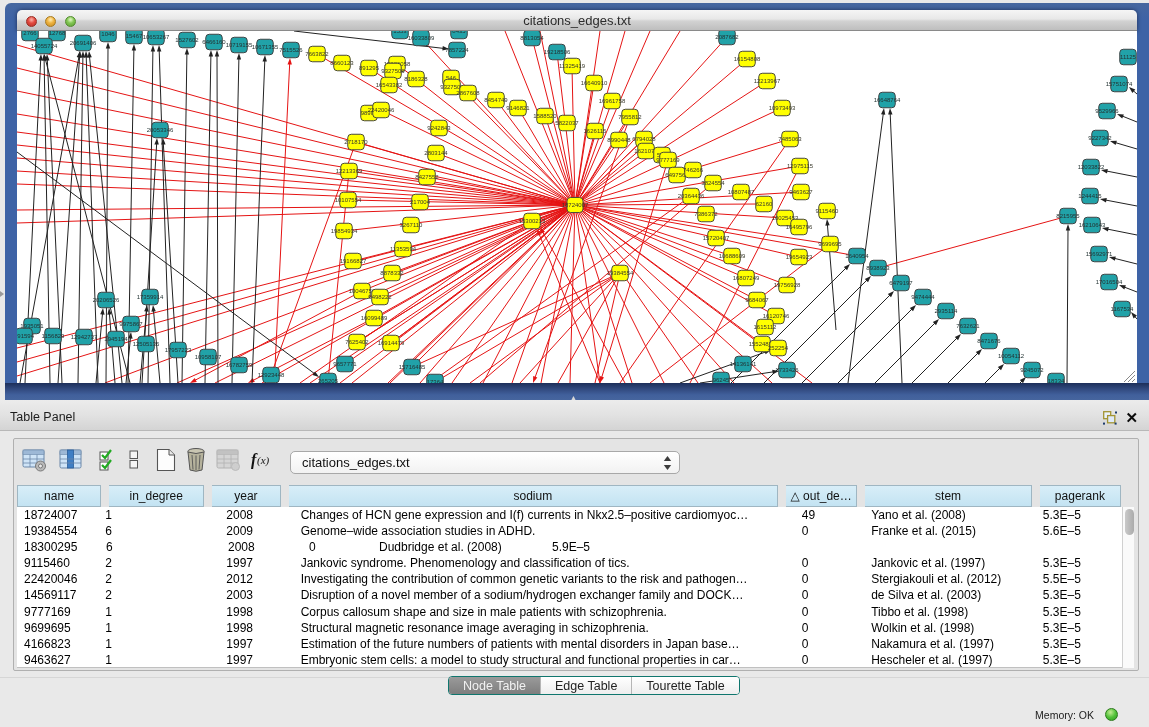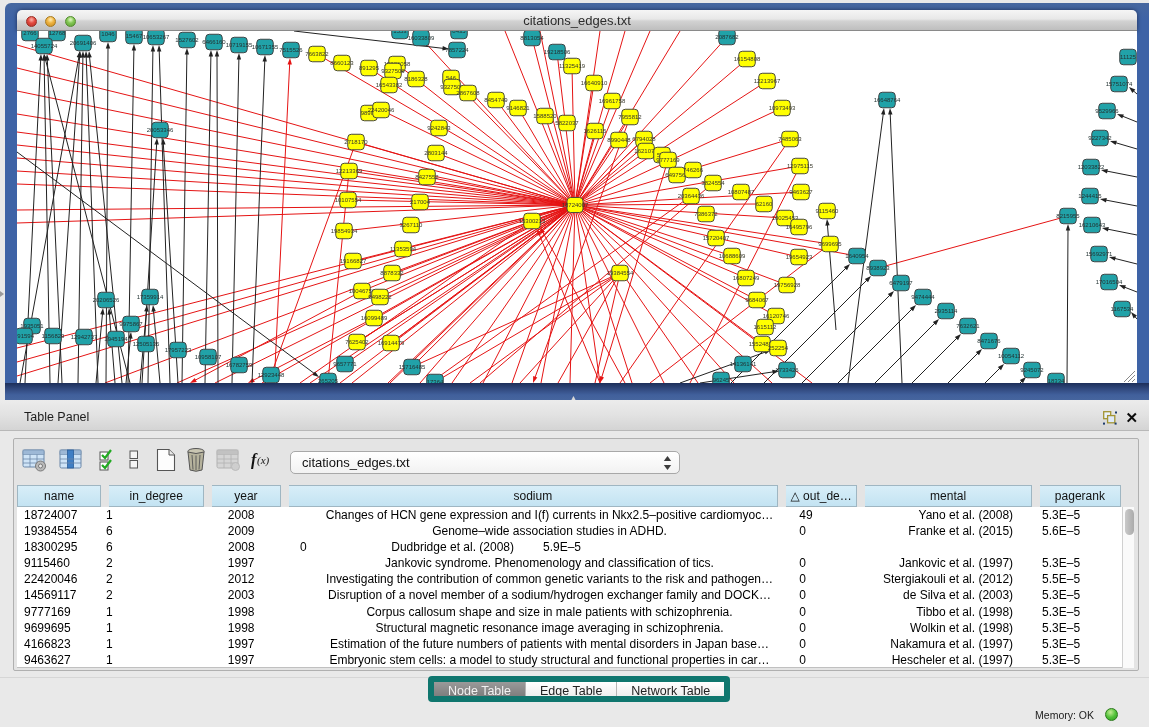--- a/index.html
+++ b/index.html
@@ -15,45 +15,45 @@
 #tl-r { left:9px; background:radial-gradient(circle at 50% 30%, #f7a39b 8%, #e3493e 45%, #b33229 100%); border:.5px solid #9a2b22;}
 #tl-y { left:28px; background:radial-gradient(circle at 50% 30%, #fde4a3 8%, #eeb23f 45%, #c78c24 100%); border:.5px solid #a87a1e;}
 #tl-g { left:48px; background:radial-gradient(circle at 50% 30%, #d2f0b4 8%, #82c653 45%, #5d9e35 100%); border:.5px solid #538c2e;}
 #canvasarea { position:absolute; left:17px; top:31px; width:1120px; height:352px; background:#fff; overflow:hidden; }
 #bottomband { position:absolute; left:5px; top:383px; width:1144px; height:17px;
   background:linear-gradient(180deg,#1d2f5a 0%,#31497e 35%,#41609c 70%,#46659e 100%); }
 
 #panel { position:absolute; left:0; top:400px; width:1149px; height:327px; background:#e9e9e9; }
 #paneltitle { position:absolute; left:0; top:0; width:1149px; height:31px;
   background:linear-gradient(180deg,#ececec 0%,#e2e2e2 50%,#d4d4d4 100%); border-bottom:1px solid #b8b8b8; }
-#paneltitle .t { position:absolute; left:24px; top:10px; font-size:12.5px; color:#1d1d1d; }
+#paneltitle .t { position:absolute; left:10px; top:10px; font-size:12.5px; color:#1d1d1d; }
 #float-ic { position:absolute; right:32px; top:11px; width:14px; height:14px; }
 #close-ic { position:absolute; right:11px; top:9px; font-size:15px; font-weight:bold; color:#0a0a0a; }
 #container { position:absolute; left:13px; top:38px; width:1126px; height:233px; background:#e4e4e4; border:1px solid #b0b0b0; border-radius:2px; }
 .tbtn { position:absolute; top:9px; }
 #dropdown { position:absolute; left:276px; top:12px; width:390px; height:23px; background:linear-gradient(180deg,#ffffff,#f2f2f2);
   border:1px solid #a8a8a8; border-radius:5px; font-size:13px; color:#111; line-height:21px; padding-left:11px; }
 #dropdown svg.arr { position:absolute; right:7px; top:4px; }
 
 #thead { position:absolute; left:3px; top:46px; width:1104px; height:22px; display:flex; font-size:12px; color:#111;gap:8px; }
 #thead div { background:linear-gradient(180deg,#d8eef8,#c3e3f2); border:1px solid #9fb6c2; border-left:none; text-align:center; line-height:20px; }
 #thead div:first-child { border-left:1px solid #9fb6c2; }
 #tbody { position:absolute; left:3px; top:68px; width:1105px; height:161px; background:#ffffff; border-bottom:1px solid #c0c0c0; font-size:12px; color:#000; }
 .tr { display:flex; height:16.1px; line-height:16px; white-space:nowrap; }
 .c0 { width:86px; padding-left:7px; }
 .c1 { width:97px; padding-left:3px; }
 .c2 { width:70px; padding-left:1px; text-align:left;margin-left:27px; }
-.c3 { width:500px; padding-left:6px; overflow:hidden;text-align:center; }
-.c4 { width:73px; padding-left:3px; }
-.c5 { width:170px; text-align:right; padding-right:26px; }
+.c3 { width:500px; padding-left:6px; overflow:hidden; }
+.c4 { width:73px; padding-left:3px;margin-left:9px; }
+.c5 { width:170px; text-align:left; padding-right:26px; }
 .c6 { width:83px; padding-left:3px; }
 #vscroll { position:absolute; left:1108px; top:68px; width:12px; height:161px; background:#fafafa; border-left:1px solid #d0d0d0; }
 #vthumb { position:absolute; left:1.5px; top:2px; width:9px; height:26px; background:linear-gradient(90deg,#c9c9c9,#ababab); border-radius:5px; }
 
-#tabs { position:absolute; left:428px; top:276px; height:26px; display:flex; border:6px solid #0f766e; border-radius:4px; overflow:hidden; font-size:12.5px; background:#fff; }
+#tabs { position:absolute; left:448px; top:276px; height:19px; display:flex; border:1px solid #0f766e; border-radius:4px; overflow:hidden; font-size:12.5px; background:#fff; }
 #tabs div { padding:0 14px; line-height:18px; color:#222; background:linear-gradient(180deg,#ffffff,#eeeeee); border-left:1px solid #b5b5b5; }
 #tabs div:first-child { border-left:none; background:linear-gradient(180deg,#9a9a9a,#7e7e7e); color:#f2f2f2; }
 #status { position:absolute; right:55px; top:309px; font-size:10.5px; color:#222; }
 #statusdot { position:absolute; right:31px; top:308px; width:13px; height:13px; border-radius:50%;
   background:radial-gradient(circle at 40% 30%, #b8e88a 5%, #52c23a 50%, #2f9a22 100%); border:.5px solid #2a7a1a; }
 #divider-arrow { position:absolute; left:570px; top:394px; font-size:7px; color:#d8d8d8; }
 </style></head>
 <body>
 <div id="stage">
   <div id="win"></div>
@@ -718,21 +718,21 @@
       <div id="dropdown">citations_edges.txt<svg class="arr" width="9" height="14" viewBox="0 0 9 14">
             <path d="M4.5 0 L8.2 5 H0.8 Z" fill="#3c3c3c"></path>
             <path d="M4.5 14 L8.2 9 H0.8 Z" fill="#3c3c3c"></path>
           </svg></div>
       <div id="thead">
         <div style="width:86px">name</div>
         <div style="width:97px">in_degree</div>
         <div style="width:70px">year</div>
         <div style="width:500px">sodium</div>
         <div style="width:73px">△ out_de…</div>
-        <div style="width:170px">mental</div>
+        <div style="width:170px">stem</div>
         <div style="width:83px">pagerank</div>
       </div>
       <div id="tbody">
 <div class="tr">
             <div class="c0">18724007</div>
             <div class="c1">1</div>
             <div class="c2">2008</div>
             <div class="c3">Changes of HCN gene expression and I(f) currents in Nkx2.5–positive cardiomyoc…</div>
             <div class="c4">49</div>
             <div class="c5">Yano et al. (2008)</div>
@@ -820,18 +820,18 @@
           </div>
       </div>
       <div id="vscroll">
           <div id="vthumb"></div>
         </div>
     </div>
     <div style="position:absolute;left:0;top:277px;width:1149px;height:1px;background:#d6d6d6"></div>
     <div id="tabs">
       <div>Node Table</div>
         <div>Edge Table</div>
-        <div>Network Table</div>
+        <div>Tourette Table</div>
     </div>
     <div id="status">Memory: OK</div>
     <div id="statusdot"></div>
   </div>
 </div>
 
 </body></html>

